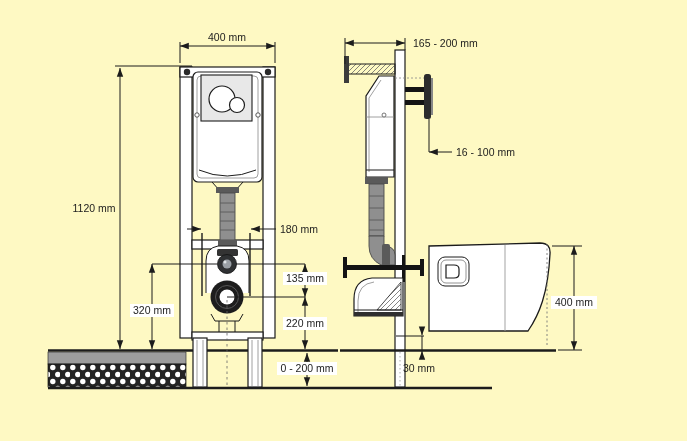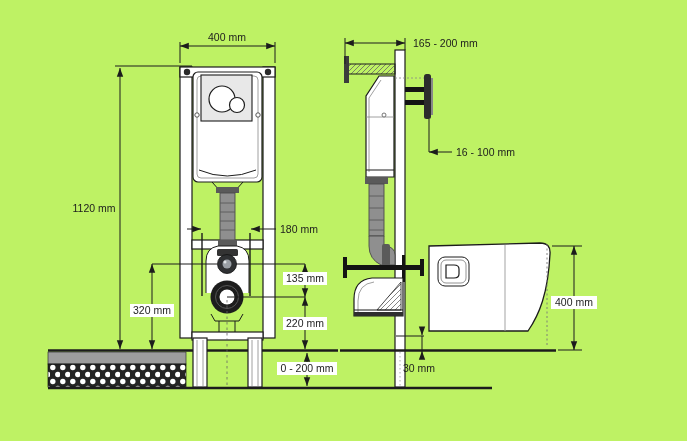--- a/index.html
+++ b/index.html
@@ -1,16 +1,16 @@
 <!DOCTYPE html>
 <html><head>
 <meta charset="utf-8">
 <style>
   html,body{margin:0;padding:0;background:#fff;}
-  .stage{position:relative;width:687px;height:441px;background:#bef264;overflow:hidden;
+  .stage{position:relative;width:687px;height:441px;background:#fef9c3;overflow:hidden;
          font-family:"Liberation Sans", sans-serif;text-align:right;}
   svg{display:block;}
   .dimtxt{font-family:"Liberation Sans", sans-serif;font-size:10.5px;fill:#1c1c1c;}
   .ln{stroke:#1c1c1c;stroke-width:1;fill:none;}
   .thin{stroke:#888;stroke-width:0.8;fill:none;}
   .part{stroke:#1c1c1c;stroke-width:1.2;fill:#ffffff;}
 </style>
 </head>
 <body>
 

